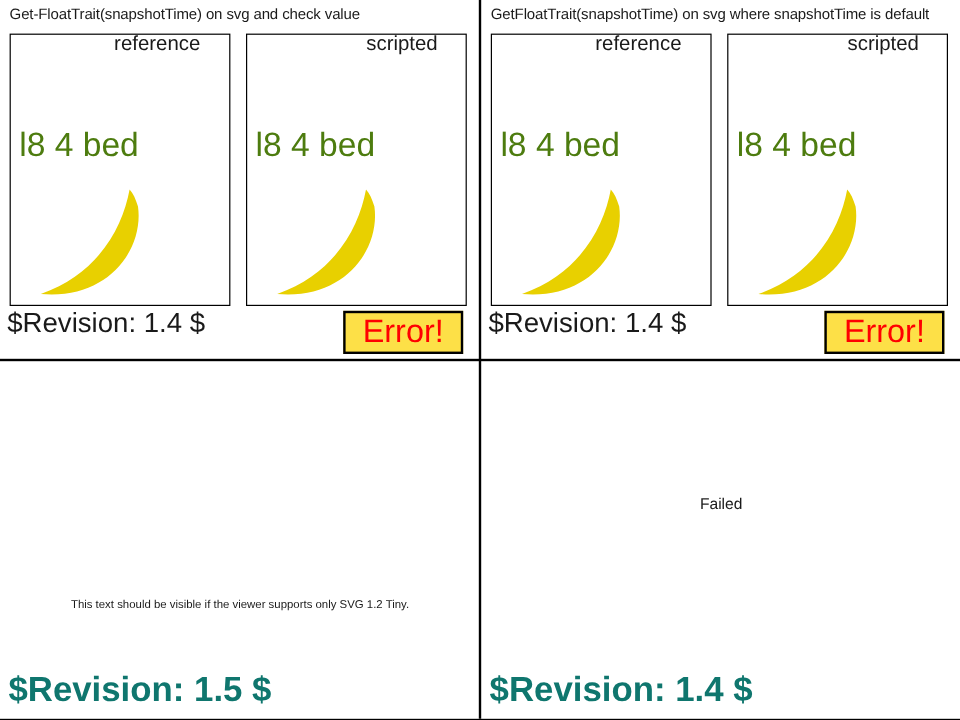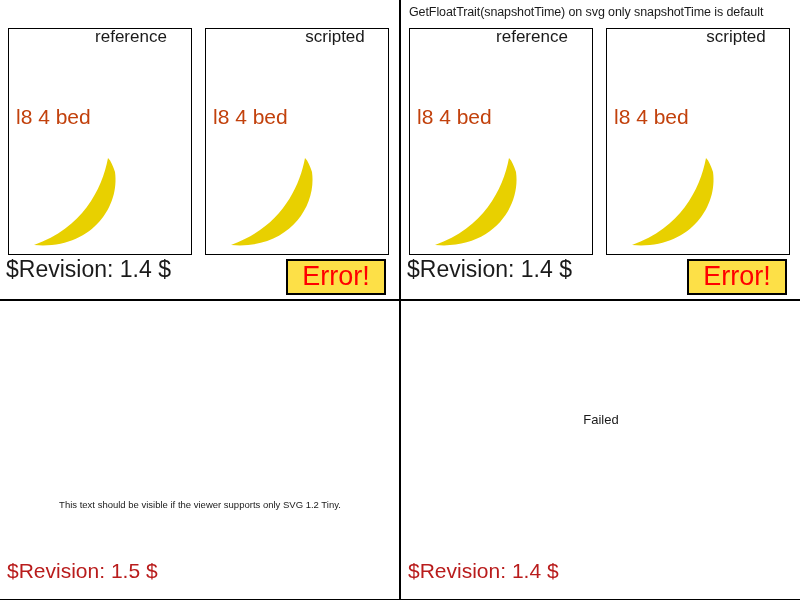--- a/index.html
+++ b/index.html
@@ -80,22 +80,22 @@
     width: 184px;
     text-align: center;
     font-size: 17px;
     color: #1a1a1a;
   }
   .label-ref { left: 8px; margin-left: 31px;   }
   .label-scr { left: 205px; margin-left: 38px; }
 
   .blue-text {
     position: absolute;
-    font-size: 21px;
-    color: #c2410c;
+    font-size: 28px;
+    color: #4d7c0f;
     white-space: nowrap;
   }
   .blue-ref { left: 16px;  top: 105px; }
   .blue-scr { left: 213px; top: 105px; }
 
   .moon-wrap {
     position: absolute;
     width: 120px;
     height: 110px;
   }
@@ -148,35 +148,37 @@
     right: 0;
     top: 111px;
     text-align: center;
     font-size: 13px;
     color: #1a1a1a;
   }
   .revision-bottom {
     position: absolute;
     left: 7px;
     top: 559px;
-    font-size: 21px;
-    color: #b91c1c;
-    white-space: nowrap;
+    font-size: 29px;
+    color: #0f766e;
+    white-space: nowrap;
+    font-weight: bold;
   }
 </style>
 </head>
 <body>
 
 <div id="screen">
 
   <div class="divider-v"></div>
   <div class="divider-h"></div>
 
   <div class="quadrant q-tl">
 
+    <div class="test-title">Get-FloatTrait(snapshotTime) on svg and check value</div>
 
     <div class="panel panel-ref"></div>
     <div class="panel panel-scr"></div>
 
     <div class="panel-label label-ref">reference</div>
     <div class="panel-label label-scr">scripted</div>
 
     <div class="blue-text blue-ref">l8 4 bed</div>
     <div class="blue-text blue-scr">l8 4 bed</div>
 
@@ -193,21 +195,21 @@
 
     <div class="revision">$Revision: 1.4 $</div>
 
     <div class="error-box">
       <span>Error!</span>
     </div>
   </div>
 
   <div class="quadrant q-tr">
 
-    <div class="test-title">GetFloatTrait(snapshotTime) on svg only snapshotTime is default</div>
+    <div class="test-title">GetFloatTrait(snapshotTime) on svg where snapshotTime is default</div>
 
     <div class="panel panel-ref"></div>
     <div class="panel panel-scr"></div>
 
     <div class="panel-label label-ref">reference</div>
     <div class="panel-label label-scr">scripted</div>
 
     <div class="blue-text blue-ref">l8 4 bed</div>
     <div class="blue-text blue-scr">l8 4 bed</div>
 

